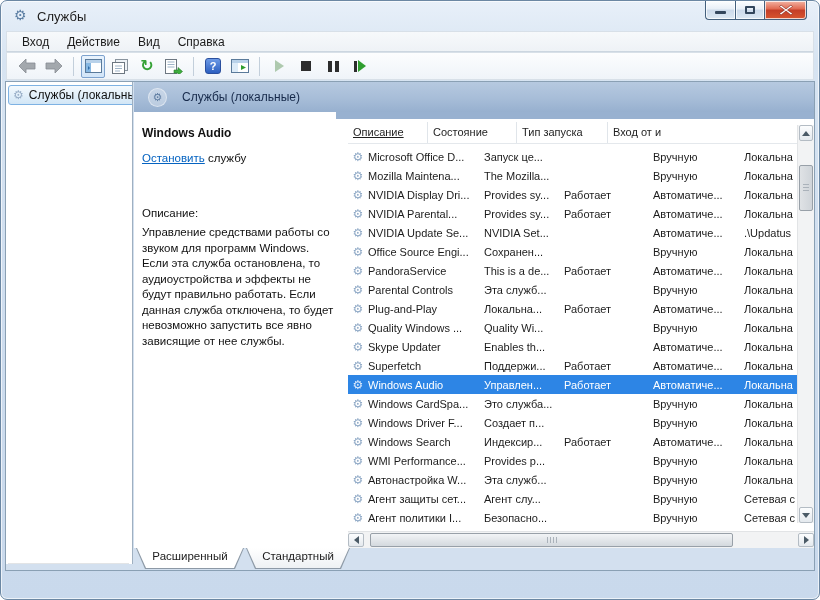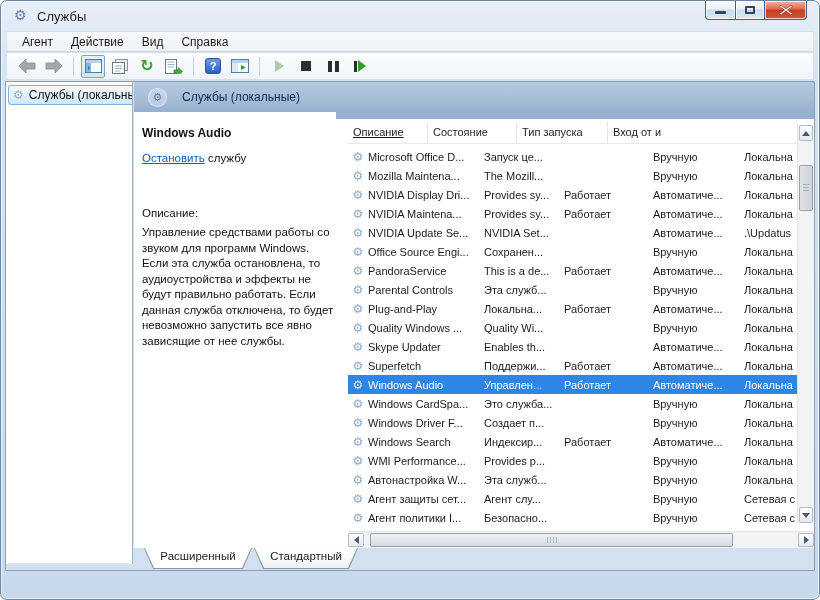--- a/index.html
+++ b/index.html
@@ -110,21 +110,21 @@
   .list-hscroll { left:12px; right:0; bottom:0; }
   .hs-btn { position:absolute; top:1px; bottom:1px; width:16px; background:linear-gradient(180deg,#fcfdfe,#e4e9ee);
     border:1px solid #b4bcc4; border-radius:2px; display:flex; align-items:center; justify-content:center; }
   .hs-left { left:0; } .hs-right { right:0; }
   .h-thumb { position:absolute; top:1px; bottom:1px; background:linear-gradient(180deg,#f2f4f6,#d4d9de);
     border:1px solid #98a0a8; border-radius:2px; }
   .grip-v { position:absolute; top:3px; bottom:3px; left:50%; margin-left:-5px; width:10px;
     background:repeating-linear-gradient(90deg,#aab2ba 0 1px,transparent 1px 3px); }
   .list-hscroll .h-thumb { left:22px; width:363px; }
   
-  .tabs { position:absolute; left:8px; right:0; bottom:0; height:22px; display:flex; padding-left:2px; }
+  .tabs { position:absolute; left:0; right:0; bottom:0; height:22px; display:flex; padding-left:2px; }
   .tab { position:relative; height:21px; margin-right:2px; }
   .tab .shape { position:absolute; inset:0; background:#8d99a6; clip-path:polygon(0 0,100% 0,calc(100% - 9px) 100%,9px 100%); }
   .tab .face { position:absolute; left:1px; right:1px; top:0; bottom:1px; background:#fff;
     clip-path:polygon(0 0,100% 0,calc(100% - 9px) 100%,9px 100%);
     display:flex; align-items:flex-start; justify-content:center; font-size:11.5px; color:#1b1b1b; padding-top:2px; }
   .tab.inactive .face { background:linear-gradient(180deg,#ffffff,#eef1f4); }
   .tab1 { width:108px; } .tab2 { width:104px; }
   
   svg { display:block; }
 </style>
@@ -147,21 +147,21 @@
         <span class="glyph-close">
           <svg width="14" height="12" viewBox="0 0 14 12">
               <path d="M2 1 L7 5 L12 1 L13.5 2.5 L8.5 6 L13.5 9.5 L12 11 L7 7 L2 11 L0.5 9.5 L5.5 6 L0.5 2.5 Z" fill="#ffffff" stroke="#7c1f12" stroke-width="0.6"></path>
             </svg>
         </span>
       </div>
     </div>
   </div>
 
   <div class="menubar">
-    <span class="menu-item">Агент</span>
+    <span class="menu-item">Вход</span>
     <span class="menu-item">Действие</span>
     <span class="menu-item">Вид</span>
     <span class="menu-item">Справка</span>
   </div>
 
   <div class="toolbar">
     <div class="tb-btn">
       <svg class="arrow-ico" width="18" height="14" viewBox="0 0 18 14">
           <path d="M8 0 L1 7 L8 14 L8 10 L17 10 L17 4 L8 4 Z" fill="#a3a8ad" stroke="#868c92" stroke-width="0.8"></path>
         </svg>
@@ -283,39 +283,39 @@
                   <div class="cell col-desc">Запуск це...</div>
                   <div class="cell col-status"></div>
                   <div class="cell col-startup">Вручную</div>
                   <div class="cell col-login">Локальна</div>
                 </div>
                 <div class="row">
                   <div class="cell col-name">
                     <span class="svc-icon">⚙</span>
                     <span>Mozilla Maintena...</span>
                   </div>
-                  <div class="cell col-desc">The Mozill...</div>
+                  <div class="cell col-desc">The Mozilla...</div>
                   <div class="cell col-status"></div>
                   <div class="cell col-startup">Вручную</div>
                   <div class="cell col-login">Локальна</div>
                 </div>
                 <div class="row">
                   <div class="cell col-name">
                     <span class="svc-icon">⚙</span>
                     <span>NVIDIA Display Dri...</span>
                   </div>
                   <div class="cell col-desc">Provides sy...</div>
                   <div class="cell col-status">Работает</div>
                   <div class="cell col-startup">Автоматиче...</div>
                   <div class="cell col-login">Локальна</div>
                 </div>
                 <div class="row">
                   <div class="cell col-name">
                     <span class="svc-icon">⚙</span>
-                    <span>NVIDIA Maintena...</span>
+                    <span>NVIDIA Parental...</span>
                   </div>
                   <div class="cell col-desc">Provides sy...</div>
                   <div class="cell col-status">Работает</div>
                   <div class="cell col-startup">Автоматиче...</div>
                   <div class="cell col-login">Локальна</div>
                 </div>
                 <div class="row">
                   <div class="cell col-name">
                     <span class="svc-icon">⚙</span>
                     <span>NVIDIA Update Se...</span>

